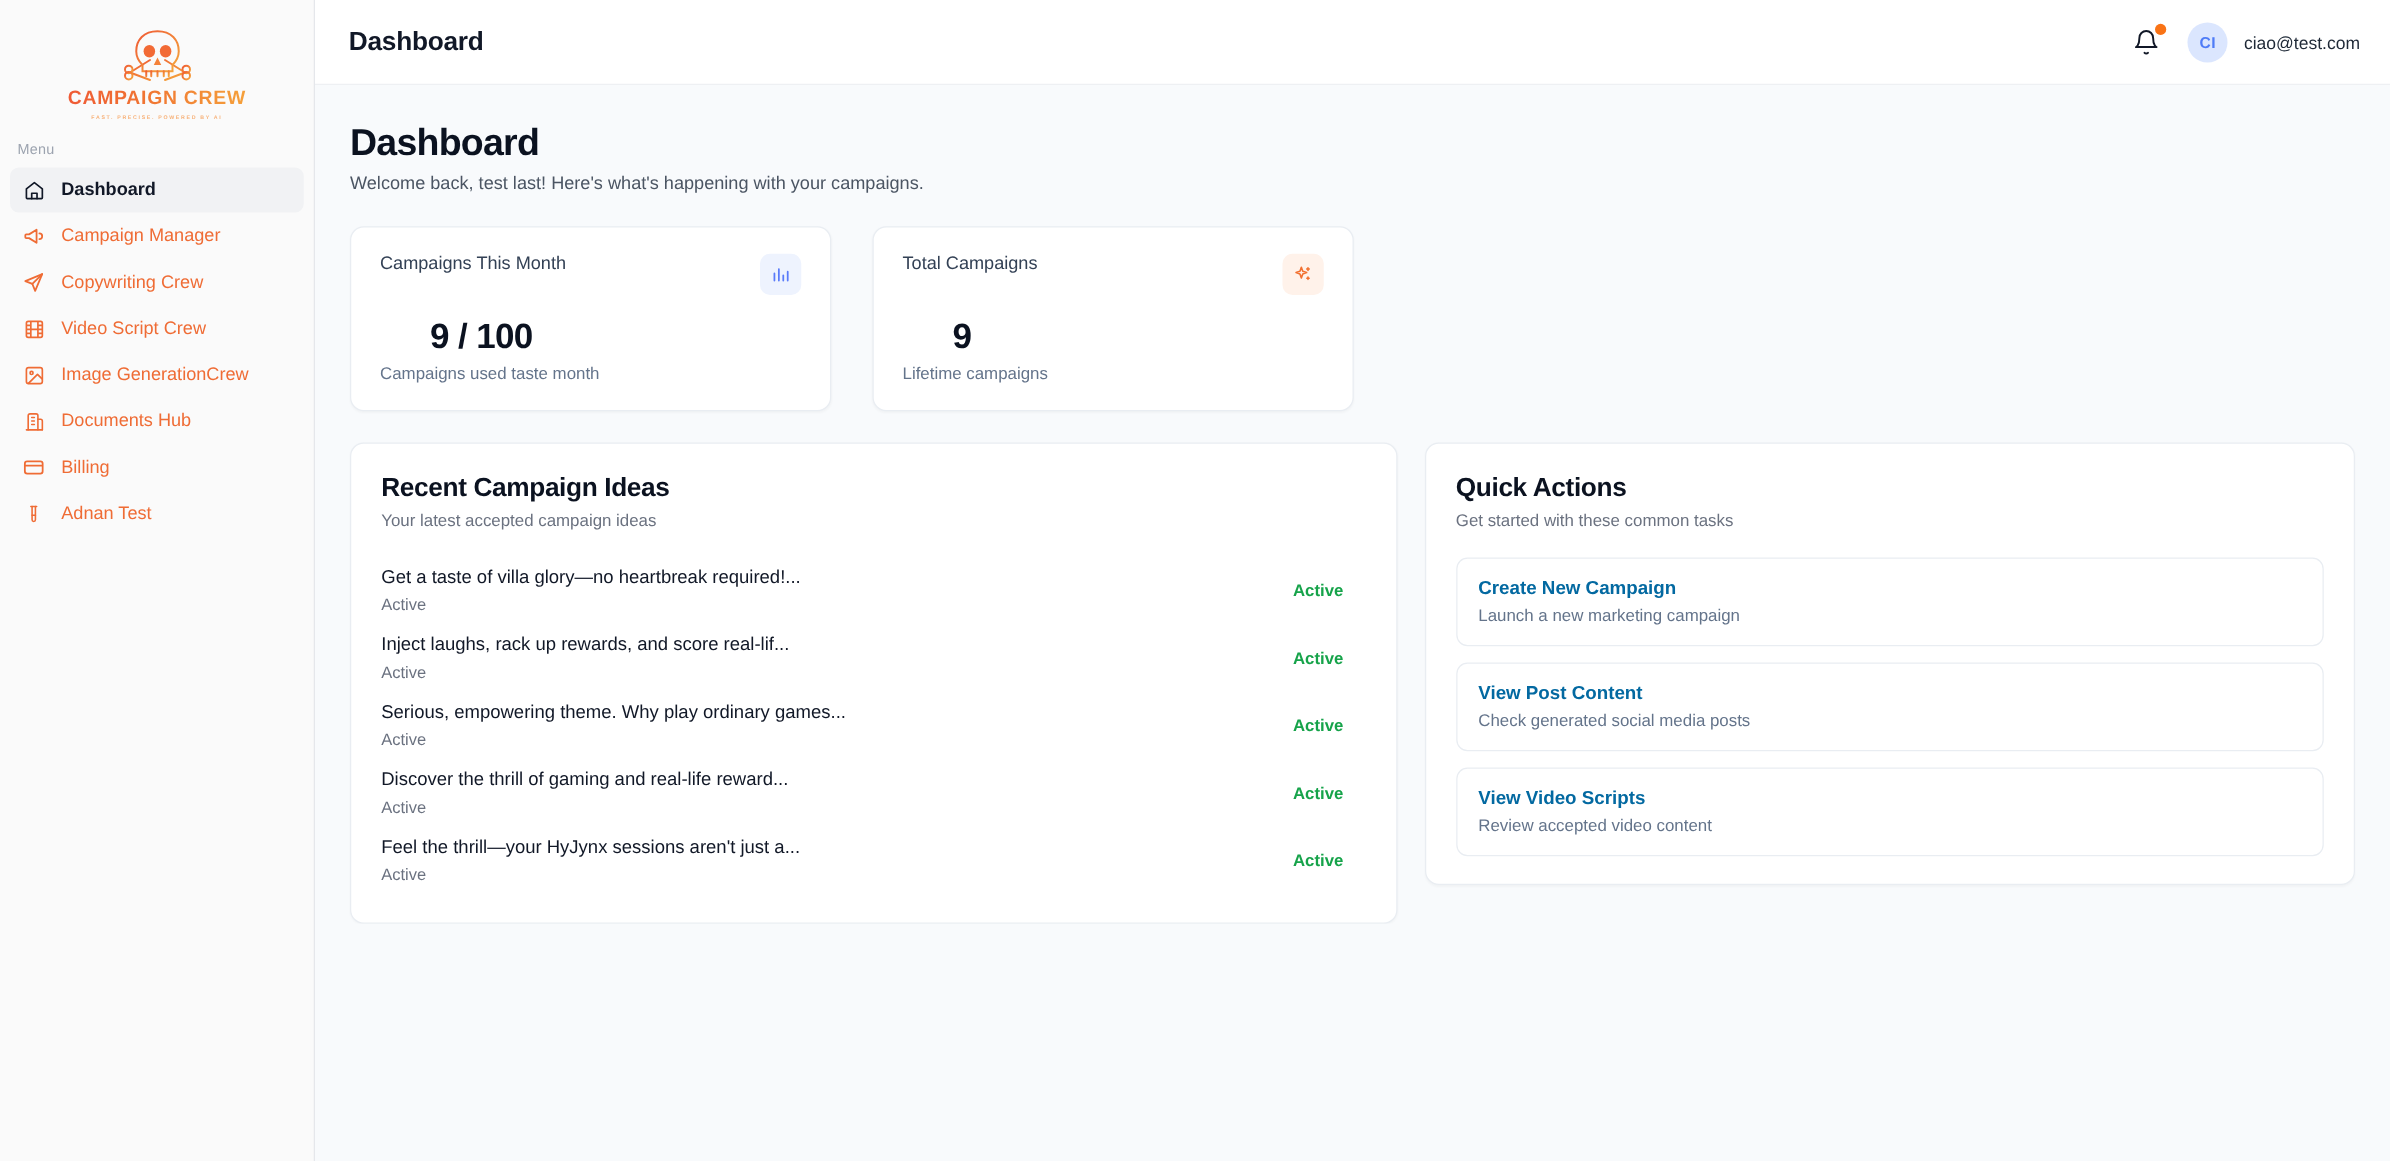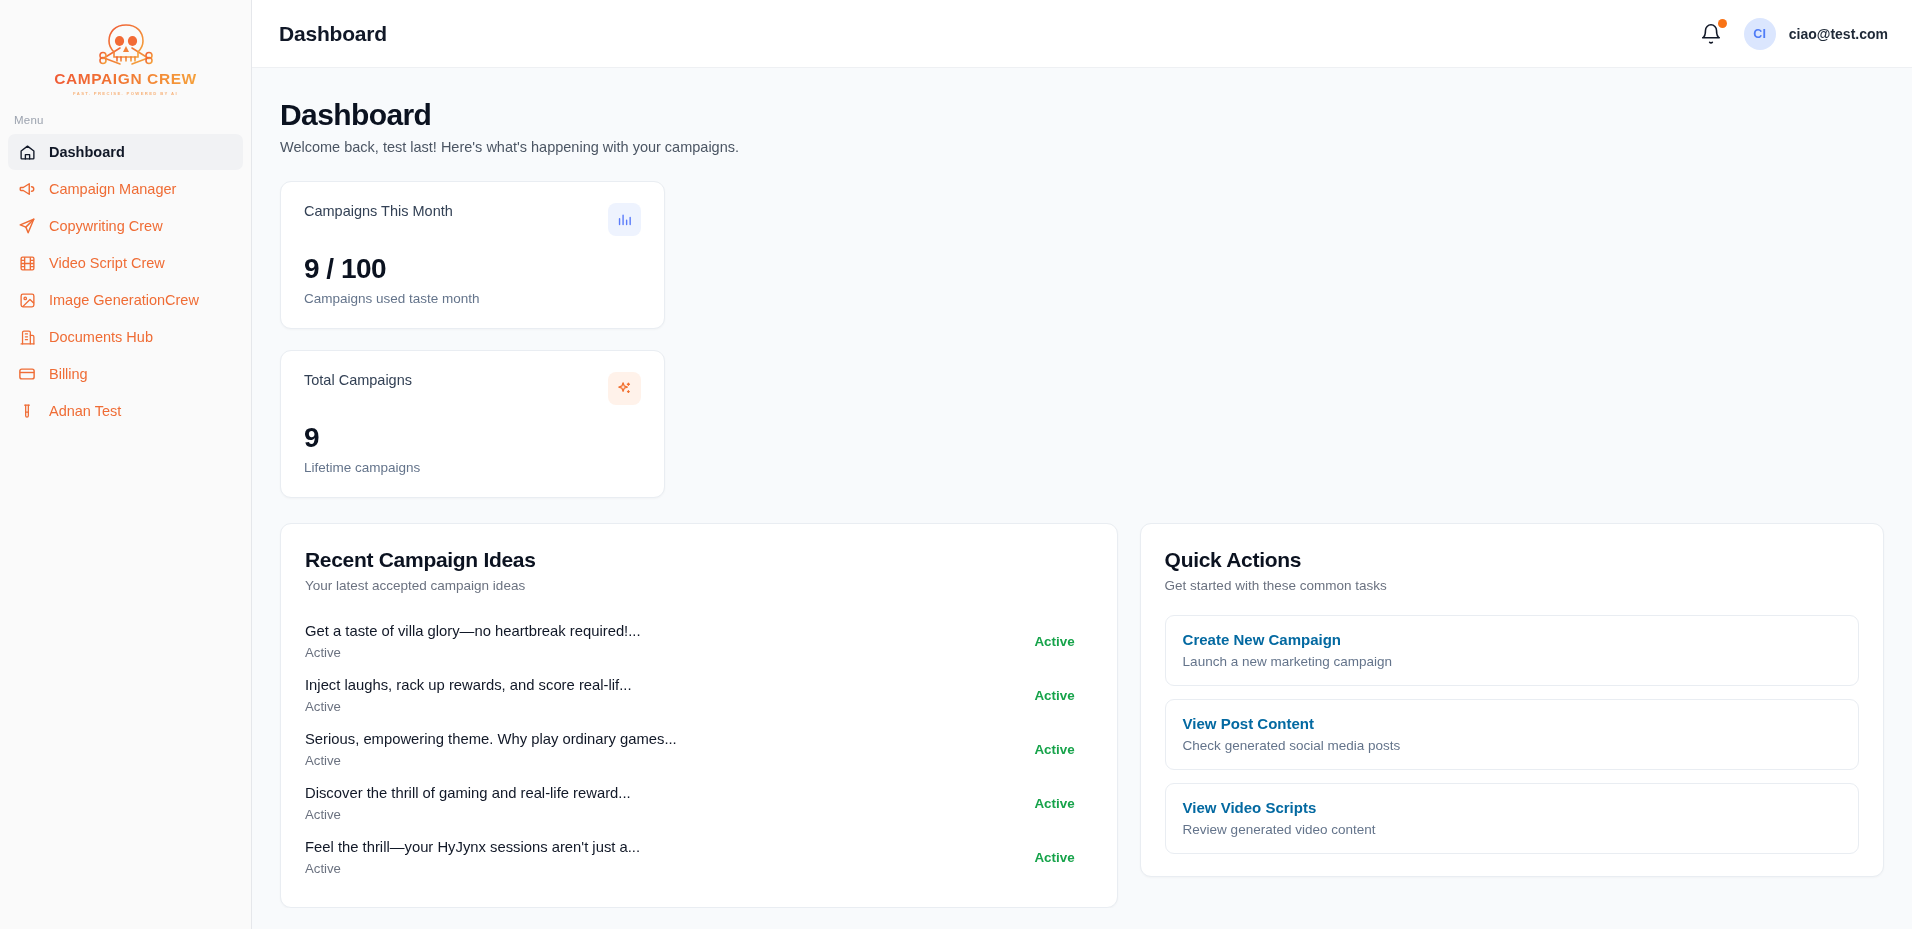--- a/index.html
+++ b/index.html
@@ -121,46 +121,46 @@
     background: #f97316;
   }
 
   .user-chip { display: flex; align-items: center; gap: 13px; cursor: pointer; }
   .avatar {
     width: 32px; height: 32px; border-radius: 50%;
     background: #dbe6fe; color: #4f7cf7;
     display: flex; align-items: center; justify-content: center;
     font-size: 12.5px; font-weight: 700; letter-spacing: 0.3px;
   }
-  .user-email { font-size: 14px; font-weight: 700; color: #1f2937; }
+  .user-email { font-size: 14px; font-weight: 400; color: #1f2937; }
 
   .content { padding: 30px 28px 0 28px; overflow: hidden; }
 
   .page-title { font-size: 30px; font-weight: 800; color: #0b1220; letter-spacing: -0.6px; }
   .page-sub { font-size: 14.5px; color: #4b5563; margin-top: 7px; }
 
   
-  .stats { display: flex; gap: 21px; margin-top: 26px; flex-direction: column; }
+  .stats { display: flex; gap: 33px; margin-top: 26px; }
   .stat-card {
     width: 385px;
     background: #ffffff;
     border: 1px solid #e9edf2;
     border-radius: 11px;
     padding: 21px 23px 22px 23px;
     box-shadow: 0 1px 2px rgba(15,23,42,0.03);
   }
   .stat-head { display: flex; align-items: flex-start; justify-content: space-between; }
   .stat-title { font-size: 14.5px; color: #334155; }
   .stat-icon {
     width: 33px; height: 33px; border-radius: 8px;
     display: flex; align-items: center; justify-content: center;
   }
   .stat-icon.blue { background: #eef3fe; }
   .stat-icon.orange { background: #fff2ea; }
-  .stat-value { font-size: 28px; font-weight: 800; color: #0b1220; margin-top: 17px; letter-spacing: -0.5px; }
+  .stat-value { font-size: 28px; font-weight: 800; color: #0b1220; margin-top: 17px; letter-spacing: -0.5px; margin-left: 40px; }
   .stat-foot { font-size: 13.5px; color: #64748b; margin-top: 6px; }
 
   
   .panels { display: flex; gap: 22px; margin-top: 25px; align-items: flex-start; }
   .panel {
     background: #ffffff;
     border: 1px solid #e9edf2;
     border-radius: 11px;
     box-shadow: 0 1px 2px rgba(15,23,42,0.03);
     padding: 24px 24px 22px 24px;
@@ -439,21 +439,21 @@
               <div class="qa-sub">Launch a new marketing campaign</div>
             </div>
 
             <div class="qa-card">
               <div class="qa-title">View Post Content</div>
               <div class="qa-sub">Check generated social media posts</div>
             </div>
 
             <div class="qa-card">
               <div class="qa-title">View Video Scripts</div>
-              <div class="qa-sub">Review generated video content</div>
+              <div class="qa-sub">Review accepted video content</div>
             </div>
 
           </div>
         </div>
 
       </div>
 
     </div>
   </section>
 </div>

